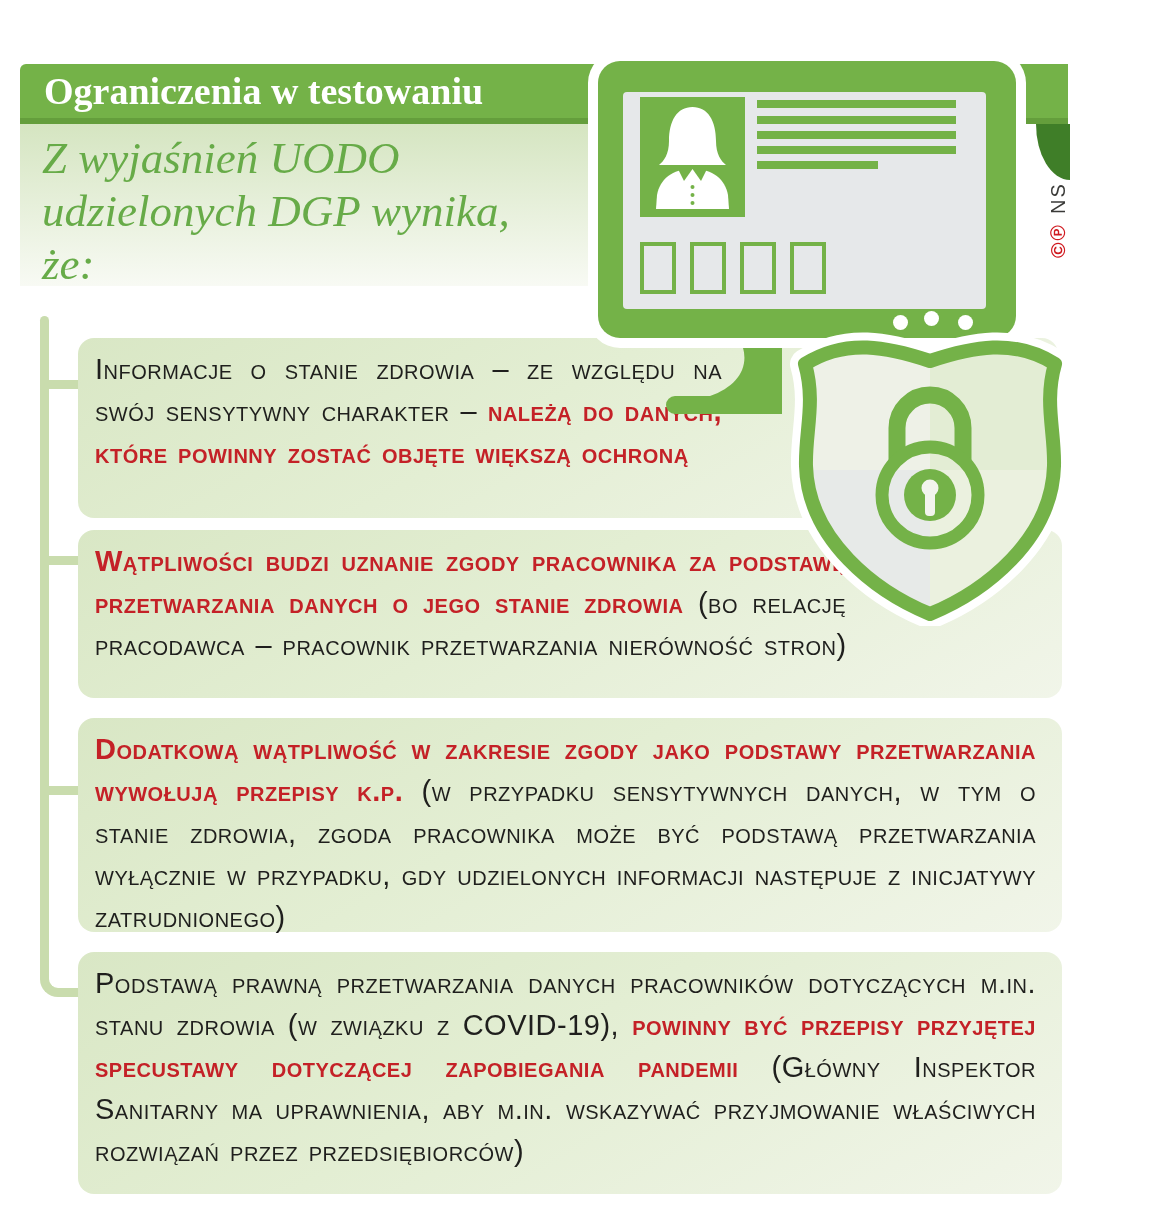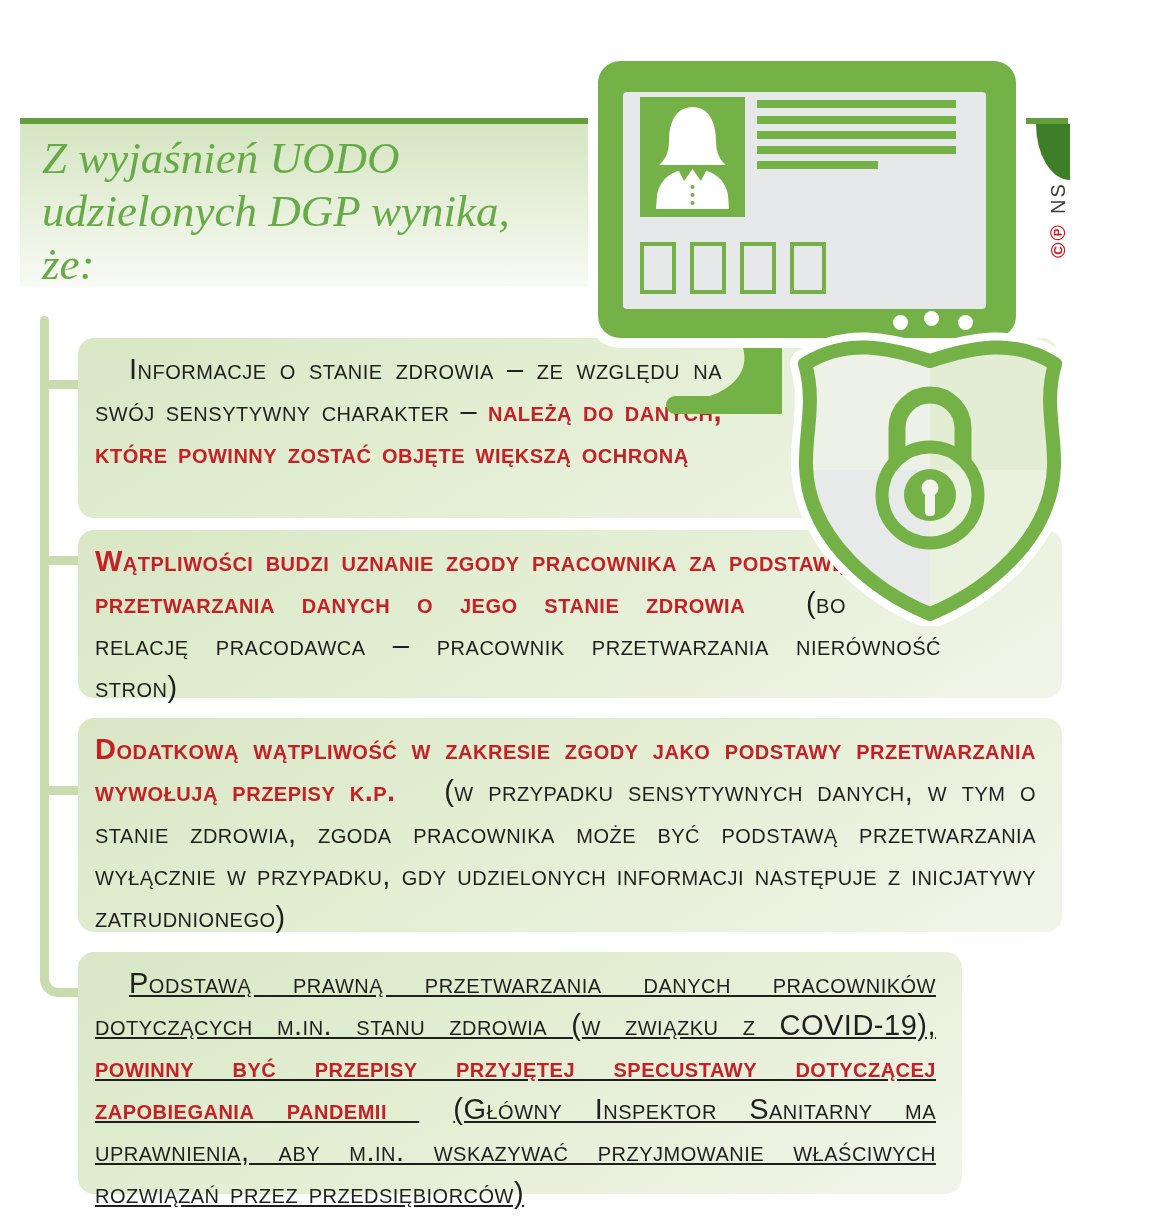--- a/index.html
+++ b/index.html
@@ -25,25 +25,25 @@
   .branch.b1{top:380px;} .branch.b2{top:556px;} .branch.b3{top:786px;}
   .elbow{position:absolute;left:40px;top:958px;width:46px;height:30px;z-index:1;
          border-left:9px solid #c9dcad;border-bottom:9px solid #c9dcad;border-bottom-left-radius:18px;}
   
   .block{position:absolute;left:78px;border-radius:16px;z-index:2;
          background:linear-gradient(150deg,#d9e7c5 0%,#e3eed3 45%,#f1f5e9 100%);
          padding:10px 26px 0 17px;box-sizing:border-box;
          font-size:29px;line-height:42px;letter-spacing:.5px;word-spacing:2px;
          font-variant:small-caps;color:#1f1f1d;text-align:justify;text-align-last:left;margin:0;}
   .block .seg-emphasis{color:#c42127;font-weight:700;}
-  .block .seg-plain{color:#1f1f1d;font-weight:400;margin-left:34px;}
+  .block .seg-plain{color:#1f1f1d;font-weight:400;}
   .blk1{top:338px;width:980px;height:180px;}
   .blk2{top:530px;width:984px;height:168px;}
   .blk3{top:718px;width:984px;height:214px;}
-  .blk4{top:952px;width:884px;height:242px;text-decoration:underline;}
+  .blk4{top:952px;width:984px;height:242px;}
   .cut{float:right;}
   .cut-a1{width:310px;height:162px;}
   .cut-a2{width:190px;height:84px;}
   .cut-b2{width:95px;height:42px;clear:right;}
   
   .stand{position:absolute;left:658px;top:336px;z-index:3;}
   .monitor{position:absolute;left:598px;top:61px;width:418px;height:277px;background:#74b248;
            border-radius:22px;box-shadow:0 0 0 10px #fff;z-index:4;}
   .screen{position:absolute;left:25px;top:31px;width:363px;height:217px;background:#e6e8ea;border-radius:4px;}
   .tile{position:absolute;left:42px;top:36px;width:105px;height:120px;background:#74b248;}
@@ -62,20 +62,23 @@
           white-space:nowrap;}
   .credit-symbols{color:#d0191f;font-weight:700;font-size:21px;letter-spacing:2px;}
   .credit-initials{color:#3a3a38;font-size:20px;letter-spacing:2px;}
 </style>
 </head>
 <body>
 
 <div class="canvas">
 
   <div class="ribbon-curl"></div>
+  <div class="banner">
+    <span class="banner-label">Ograniczenia w testowaniu</span>
+  </div>
   <div class="banner-edge"></div>
 
   <div class="intro">
     <span class="intro-text">Z wyjaśnień UODO udzielonych DGP wynika, że:</span>
   </div>
 
   <div class="vline"></div>
   <div class="branch b1"></div>
   <div class="branch b2"></div>
   <div class="branch b3"></div>

